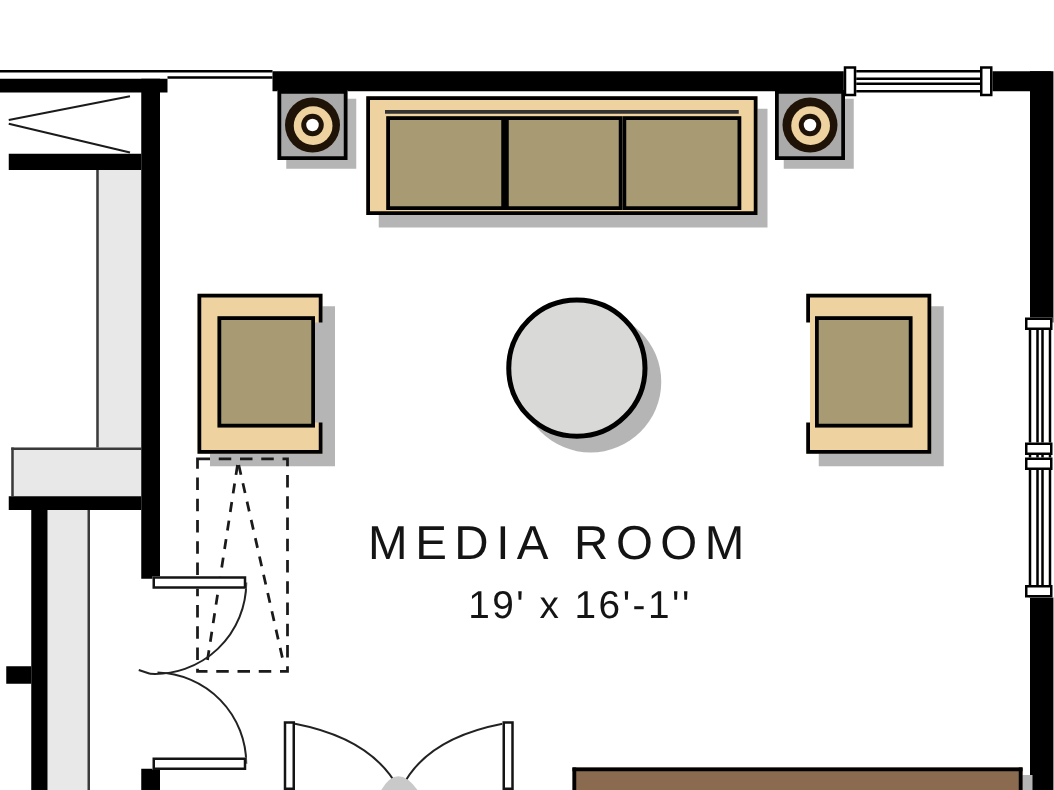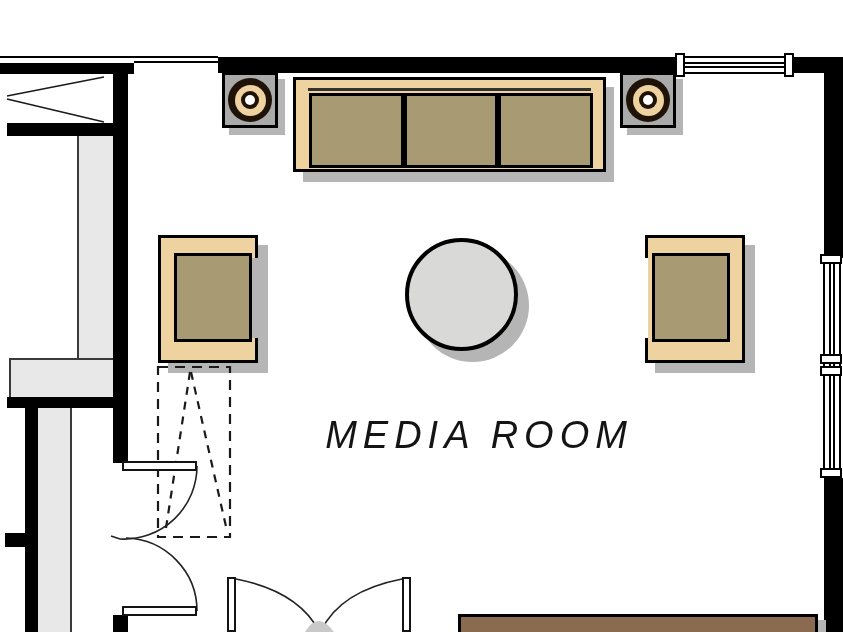--- a/index.html
+++ b/index.html
@@ -151,15 +151,16 @@
   <div class="abs cushion" style="left:174px;top:253px;width:78px;height:89px;"></div>
 
   <div class="abs tanframe" style="left:645px;top:235px;width:100px;height:128px;"></div>
   <div class="abs" style="left:631px;top:258px;width:17px;height:80px;background:var(--paper,#fff);"></div>
   <div class="abs cushion" style="left:652px;top:253px;width:78px;height:89px;"></div>
 
   <div class="abs table-round" style="left:405px;top:238px;width:113px;height:113px;"></div>
 
   <div class="abs console" style="left:458px;top:614px;width:360px;height:18px;"></div>
 
-  <div class="abs label" id="room-name" style="left:259px;top:414px;width:440px;font-style:italic;">MEDIA ROOM</div>
+  <div class="abs label" id="room-name" style="left:228px;top:414px;width:440px;">MEDIA ROOM</div>
+  <div class="abs label" id="room-dims" style="left:244px;top:466px;width:440px;">19' x 16'-1''</div>
 
 </div>
 
 </body></html>

